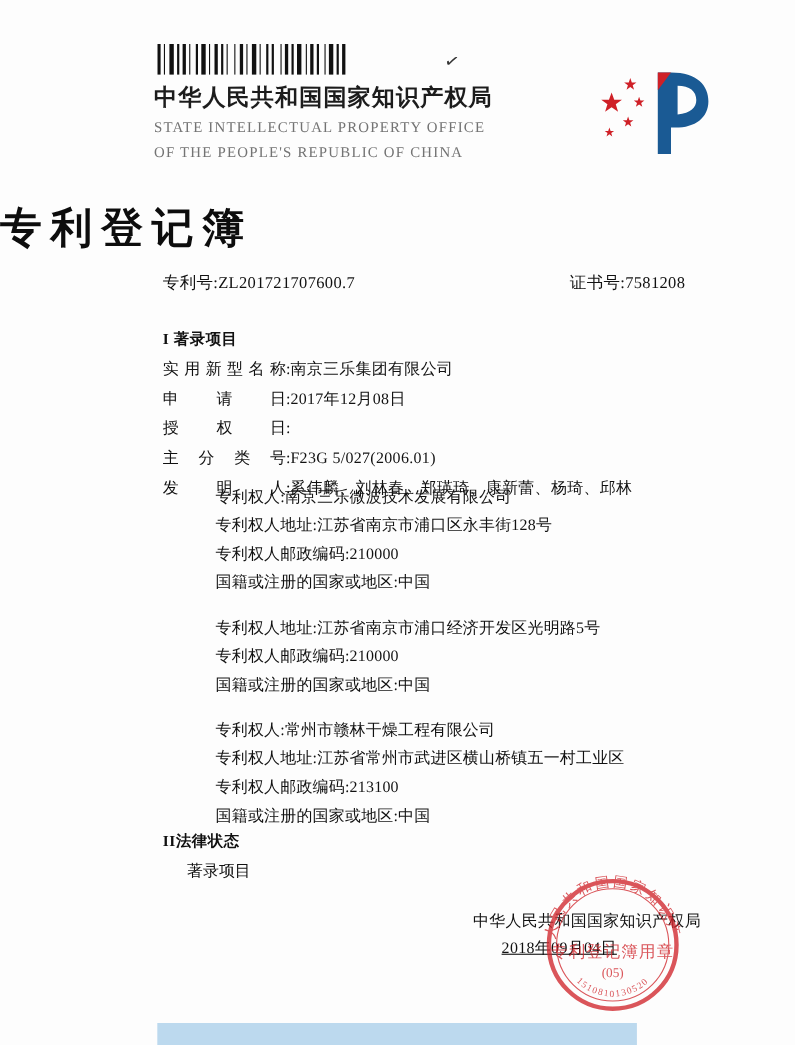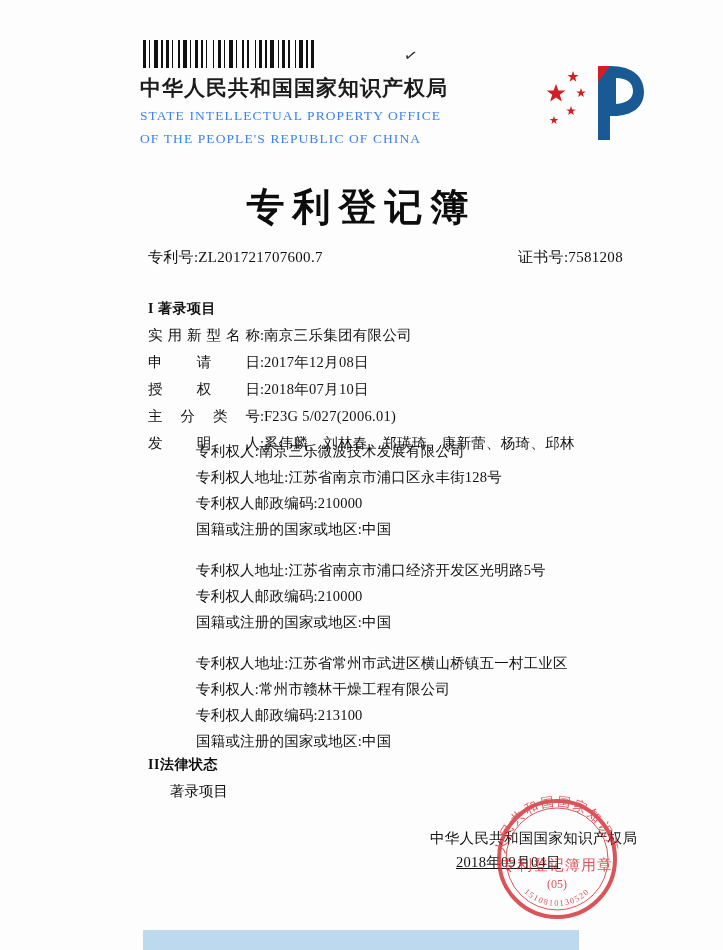--- a/index.html
+++ b/index.html
@@ -51,21 +51,21 @@
     font-size: 21px;
     letter-spacing: 1px;
     color: #1c1c1c;
     font-weight: 600;
     white-space: nowrap;
   }
   .office .en1, .office .en2 {
     font-family: "Liberation Serif", serif;
     font-size: 13.5px;
     letter-spacing: 1.1px;
-    color: #3b82f6;
+    color: #737373;
     margin-top: 6px;
     white-space: nowrap;
   }
   .office .en2 { margin-top: 7px; }
 
   .tick {
     position: absolute;
     left: 404px;
     top: 46px;
     font-size: 16px;
@@ -81,21 +81,21 @@
     width: 110px;
     height: 82px;
   }
 
   
   .doc-title {
     position: absolute;
     left: 0;
     top: 182px;
     width: 723px;
-    text-align: center;
+    text-align: left;
     font-size: 38px;
     letter-spacing: 8px;
     font-weight: 700;
     color: #0d0d0d;
     font-family: "Liberation Serif", serif;
   }
 
   
   .patent-no {
     position: absolute;
@@ -325,21 +325,20 @@
           <span>日:</span>
       </div>
       <div class="val">2017年12月08日</div>
     </div>
     <div class="row">
       <div class="lbl">
         <span>授</span>
           <span>权</span>
           <span>日:</span>
       </div>
-      <div class="val">2018年07月10日</div>
     </div>
     <div class="row">
       <div class="lbl">
         <span>主</span>
           <span>分</span>
           <span>类</span>
           <span>号:</span>
       </div>
       <div class="val mono">F23G 5/027(2006.01)</div>
     </div>
@@ -359,22 +358,22 @@
       <div>专利权人地址:江苏省南京市浦口区永丰街128号</div>
       <div>专利权人邮政编码:210000</div>
       <div>国籍或注册的国家或地区:中国</div>
     </div>
     <div class="holder-block">
       <div>专利权人地址:江苏省南京市浦口经济开发区光明路5号</div>
       <div>专利权人邮政编码:210000</div>
       <div>国籍或注册的国家或地区:中国</div>
     </div>
     <div class="holder-block">
+      <div>专利权人:常州市赣林干燥工程有限公司</div>
       <div>专利权人地址:江苏省常州市武进区横山桥镇五一村工业区</div>
-      <div>专利权人:常州市赣林干燥工程有限公司</div>
       <div>专利权人邮政编码:213100</div>
       <div>国籍或注册的国家或地区:中国</div>
     </div>
   </div>
 
   <div class="sec-head" id="sec2">II法律状态</div>
   <div class="legal-status">著录项目</div>
 
   <div class="sign">
     <div>中华人民共和国国家知识产权局</div>

